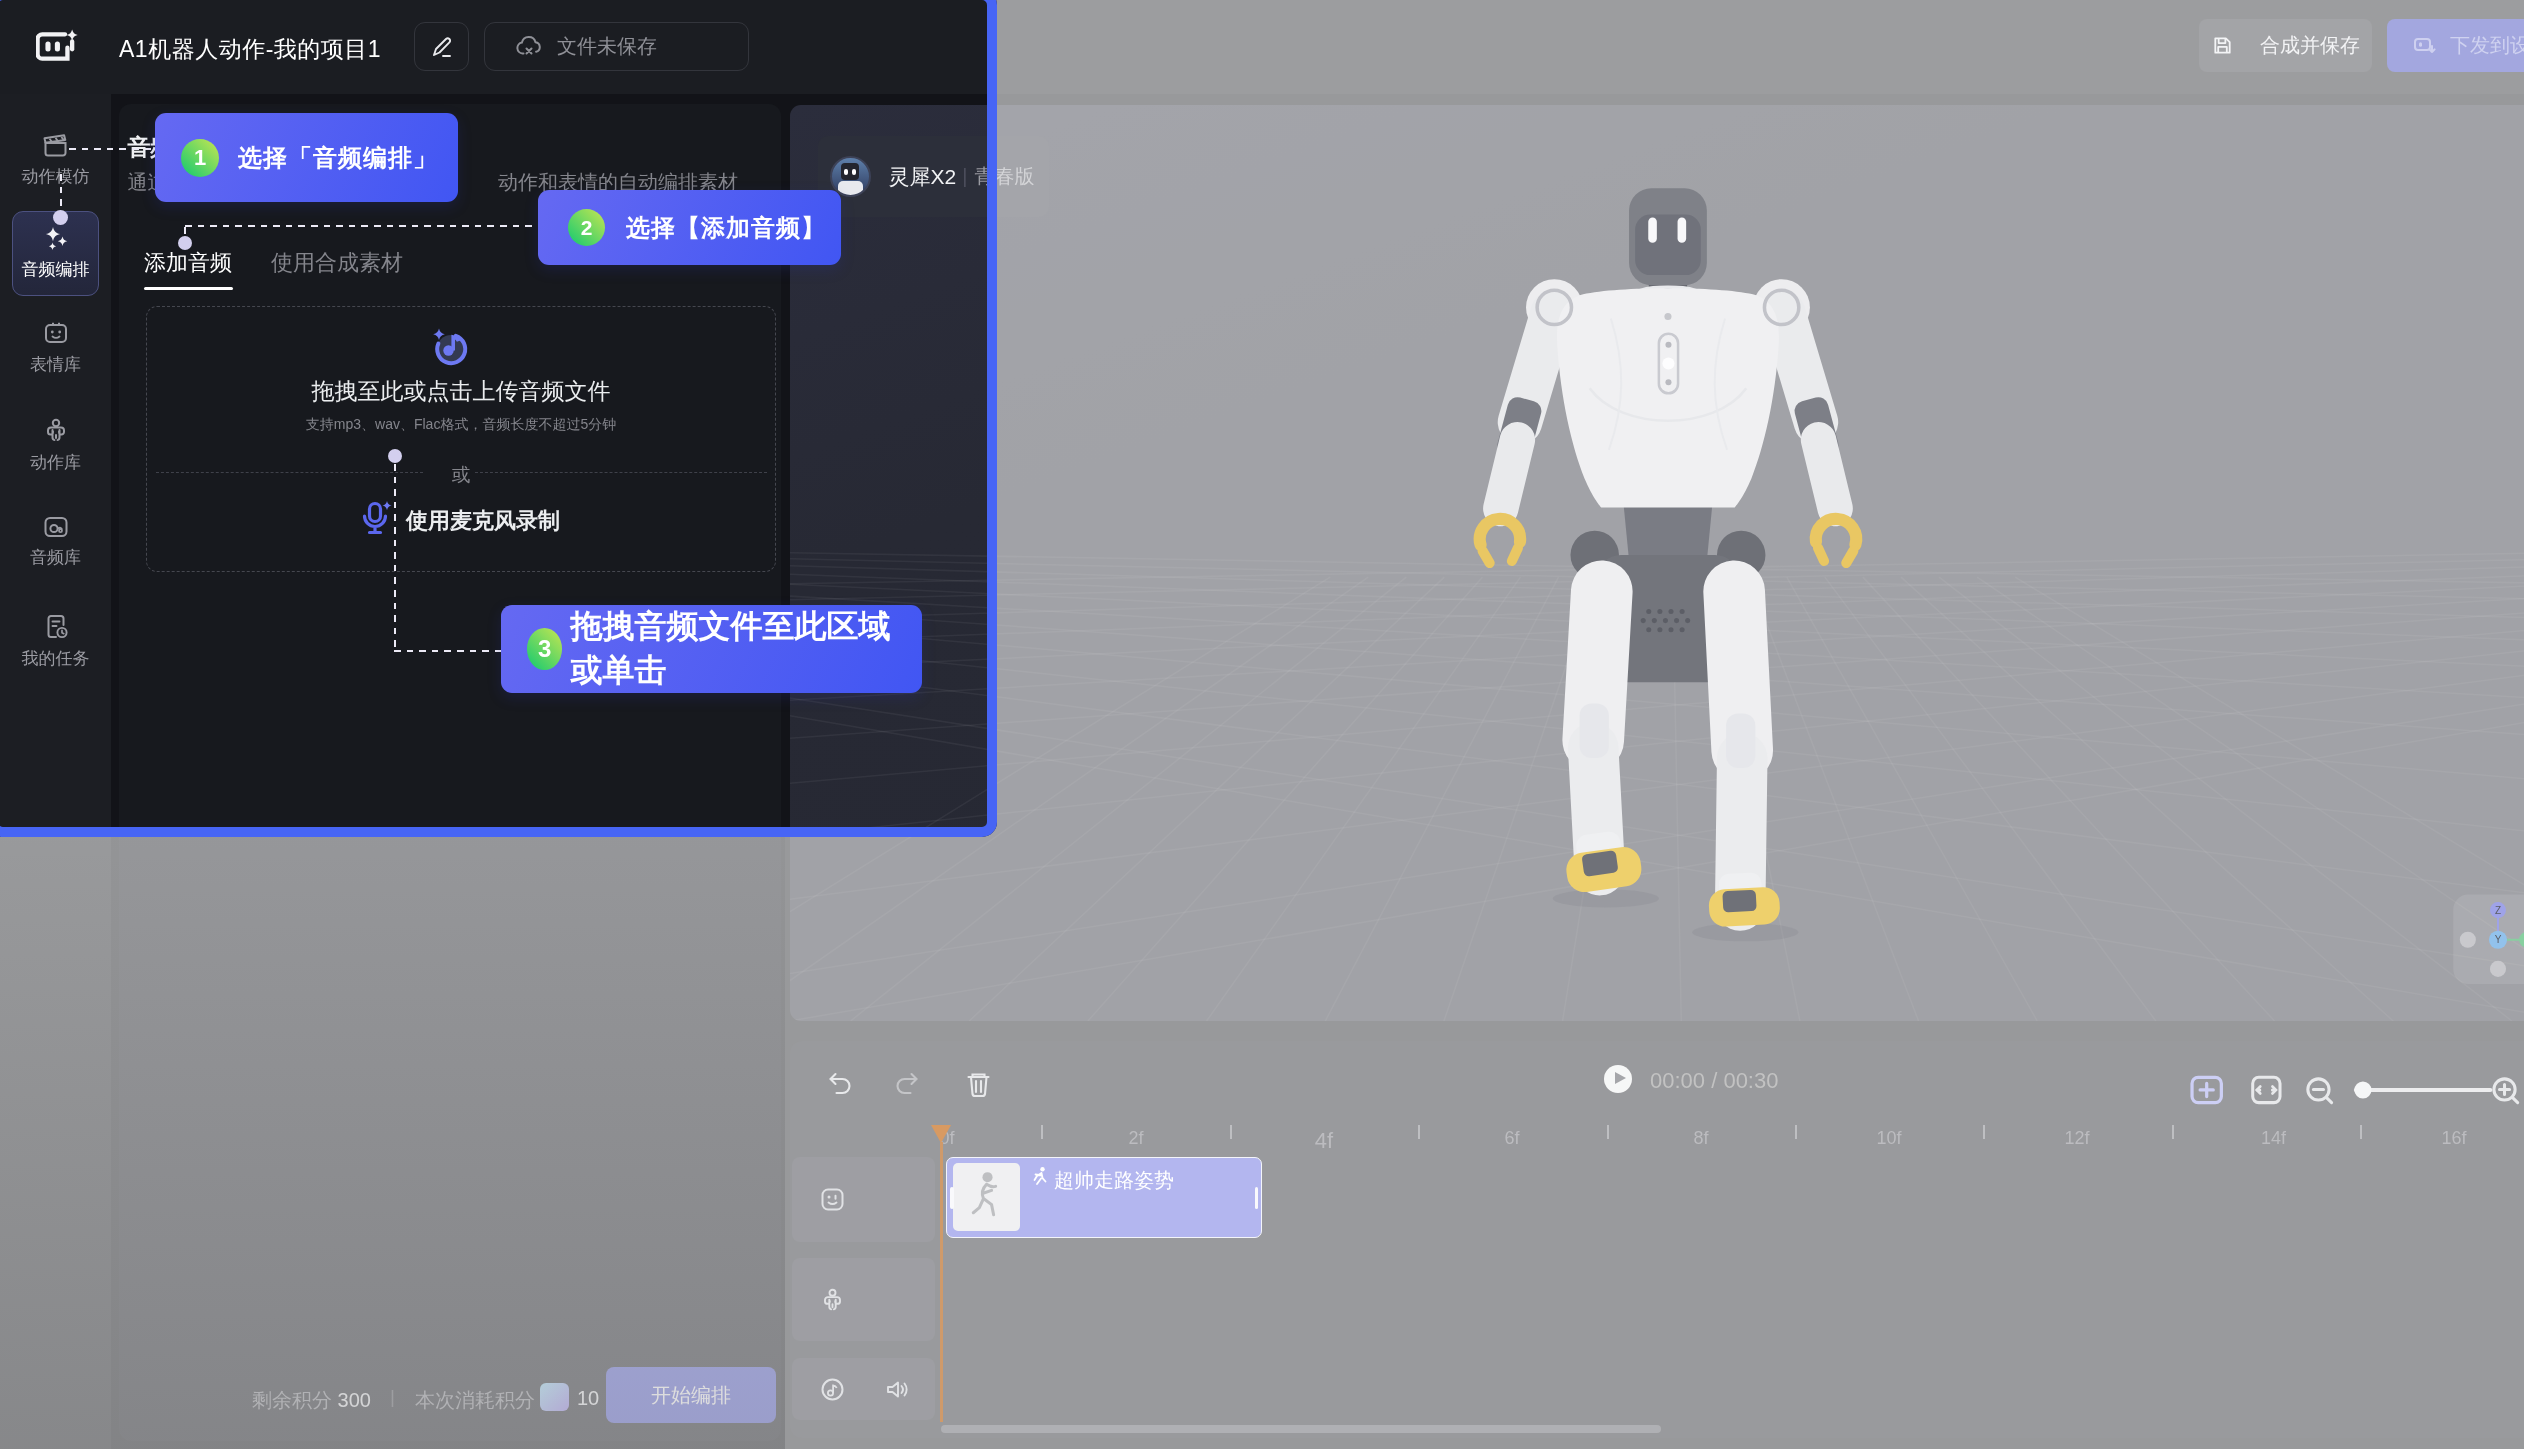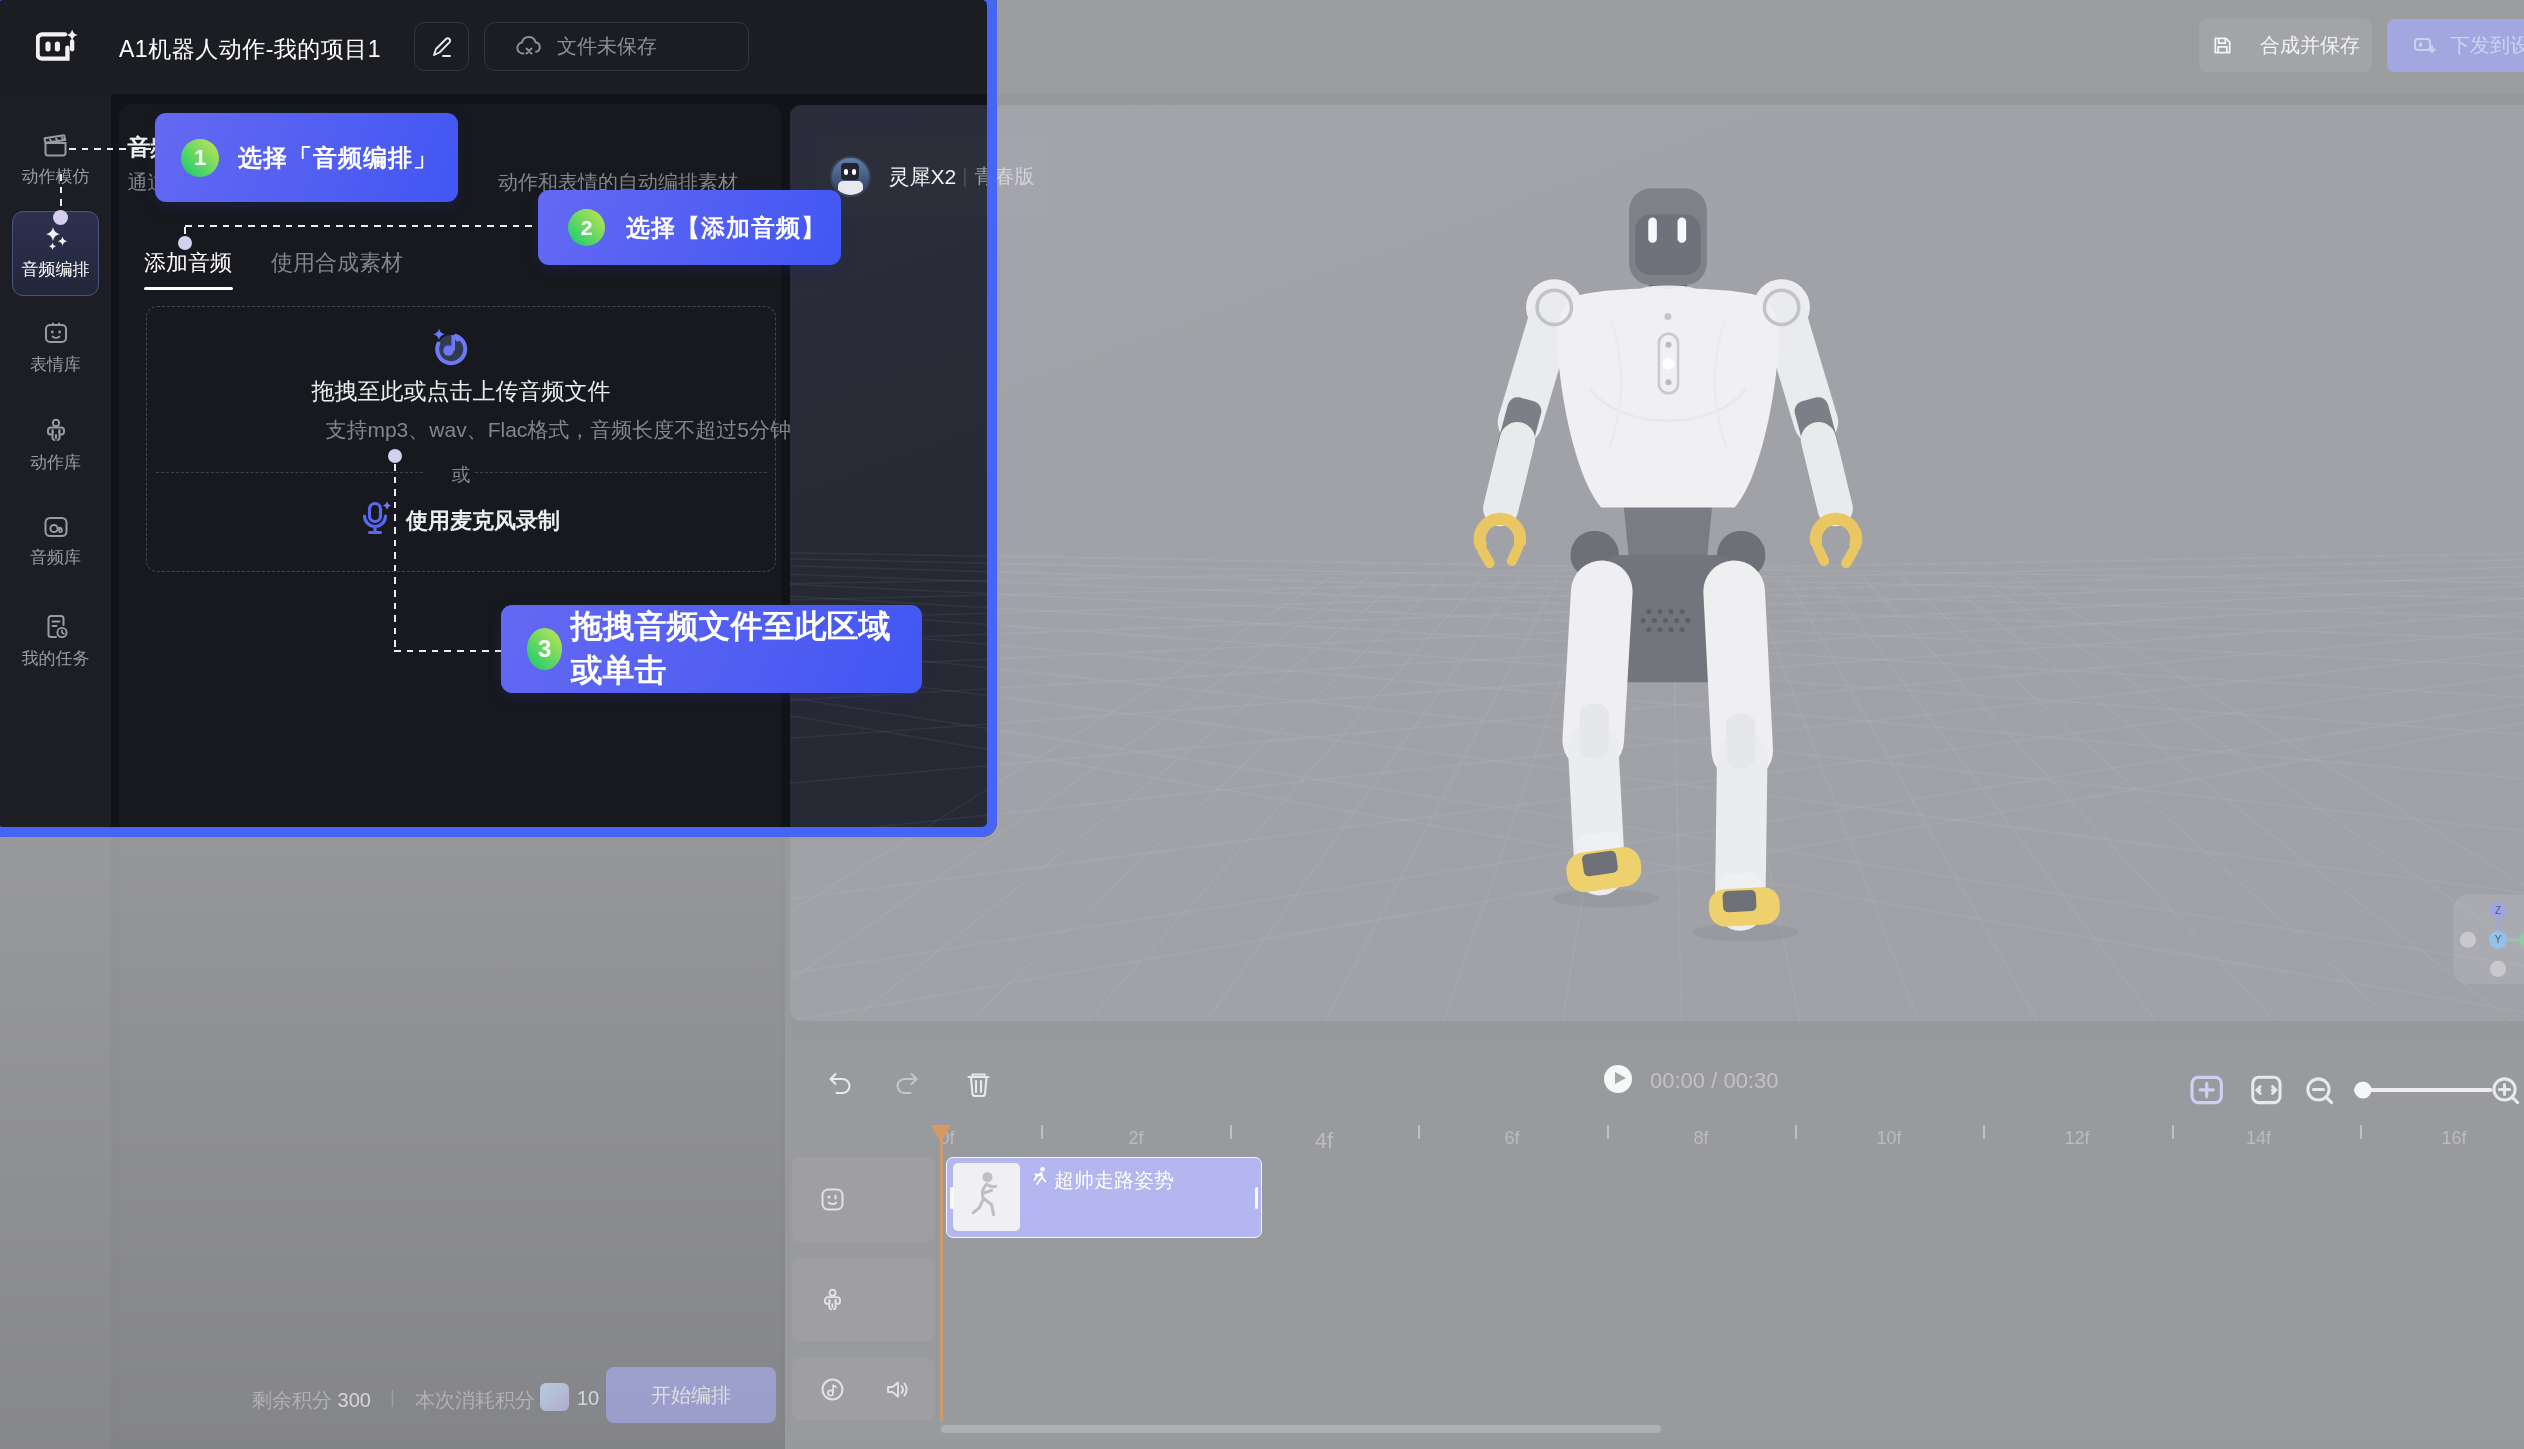--- a/index.html
+++ b/index.html
@@ -137,21 +137,21 @@
 
   <div id="dropzone">
     <svg class="abs" style="left:279px;top:16px" width="46" height="45" viewBox="0 0 46 45">
       <circle cx="25" cy="26" r="14" fill="#333a52"></circle>
       <path d="M 12.4 20.5 A 14 14 0 1 0 29.8 12.9" fill="none" stroke="#6d79f2" stroke-width="4" stroke-linecap="round"></path>
       <circle cx="22.5" cy="27.5" r="5.2" fill="#6d79f2"></circle>
       <path d="M 27.2 27.5 V 14 c 2.8 0.5 4.6 1.9 5.4 4.2" fill="none" stroke="#6d79f2" stroke-width="3.6"></path>
       <path d="M 13 5.5 c 0.8 3.4 2.4 5 5.8 5.8 c -3.4 0.8 -5 2.4 -5.8 5.8 c -0.8 -3.4 -2.4 -5 -5.8 -5.8 c 3.4 -0.8 5 -2.4 5.8 -5.8 z" fill="#6d79f2"></path>
     </svg>
     <div class="abs" style="left:0;top:69px;width:100%;text-align:center;font-size:23px;font-weight:normal;color:#eceef0">拖拽至此或点击上传音频文件</div>
-    <div class="abs" style="left:16px;top:109px;width:100%;text-align:right;font-size:21px;color:#84858c">支持mp3、wav、Flac格式，音频长度不超过5分钟</div>
+    <div class="abs" style="left:0;top:109px;width:100%;text-align:center;font-size:14px;color:#84858c">支持mp3、wav、Flac格式，音频长度不超过5分钟</div>
     <div class="abs" style="left:9px;top:165px;width:267px;height:0;border-top:1.5px dashed #3f414a"></div>
     <div class="abs" style="left:328px;top:165px;width:292px;height:0;border-top:1.5px dashed #3f414a"></div>
     <div class="abs" style="left:0;top:155px;width:100%;text-align:center;font-size:18.7px;color:#84858c">或</div>
     <svg class="abs" style="left:210px;top:190px" width="38" height="39" viewBox="0 0 38 39">
       <path d="M30 4 c0.6 2.7 1.9 4 4.6 4.6 c-2.7 0.6 -4 1.9 -4.6 4.6 c-0.6 -2.7 -1.9 -4 -4.6 -4.6 c2.7 -0.6 4 -1.9 4.6 -4.6 z" fill="#6d79f2"></path>
       <rect x="12.5" y="6.5" width="11" height="18" rx="5.5" fill="none" stroke="#5b67ee" stroke-width="3.2"></rect>
       <path d="M7.5 19 a10.5 10.5 0 0 0 21 0 M18 29.5 v6 M12.5 35.5 h11" fill="none" stroke="#5b67ee" stroke-width="3.2" stroke-linecap="round"></path>
     </svg>
     <div class="abs" style="left:259px;top:199px;font-size:22px;font-weight:bold;color:#eceef0">使用麦克风录制</div>
   </div>
@@ -259,21 +259,21 @@
       <div class="abs" style="left:514px;top:87px;width:40px;text-align:center;font-size:22px;color:#64656d">4f</div>
       <div class="abs" style="left:628px;top:84px;width:1.5px;height:14px;background:#6a6b72"></div>
       <div class="abs" style="left:702px;top:87px;width:40px;text-align:center;font-size:18px;color:#64656d">6f</div>
       <div class="abs" style="left:817px;top:84px;width:1.5px;height:14px;background:#6a6b72"></div>
       <div class="abs" style="left:891px;top:87px;width:40px;text-align:center;font-size:18px;color:#64656d">8f</div>
       <div class="abs" style="left:1005px;top:84px;width:1.5px;height:14px;background:#6a6b72"></div>
       <div class="abs" style="left:1079px;top:87px;width:40px;text-align:center;font-size:18px;color:#64656d">10f</div>
       <div class="abs" style="left:1193px;top:84px;width:1.5px;height:14px;background:#6a6b72"></div>
       <div class="abs" style="left:1267px;top:87px;width:40px;text-align:center;font-size:18px;color:#64656d">12f</div>
       <div class="abs" style="left:1382px;top:84px;width:1.5px;height:14px;background:#6a6b72"></div>
-      <div class="abs" style="left:1456px;top:87px;width:40px;text-align:left;font-size:18px;color:#64656d">14f</div>
+      <div class="abs" style="left:1456px;top:87px;width:40px;text-align:right;font-size:18px;color:#64656d">14f</div>
       <div class="abs" style="left:1570px;top:84px;width:1.5px;height:14px;background:#6a6b72"></div>
       <div class="abs" style="left:1644px;top:87px;width:40px;text-align:center;font-size:18px;color:#64656d">16f</div>
     </div>
 
   <div class="trackbox" style="top:116px;height:85px">
     <svg width="25" height="25" viewBox="0 0 25 25">
         <rect x="2.5" y="2.5" width="20" height="20" rx="5.5" fill="none" stroke="#b9bbc2" stroke-width="2"></rect>
         <circle cx="9" cy="10" r="1.5" fill="#b9bbc2"></circle>
         <path d="M15.5 8.7 v3" stroke="#b9bbc2" stroke-width="2" stroke-linecap="round"></path>
         <path d="M8.5 15.5 c2.5 2 5.5 2 8 0" fill="none" stroke="#b9bbc2" stroke-width="1.9" stroke-linecap="round"></path>

